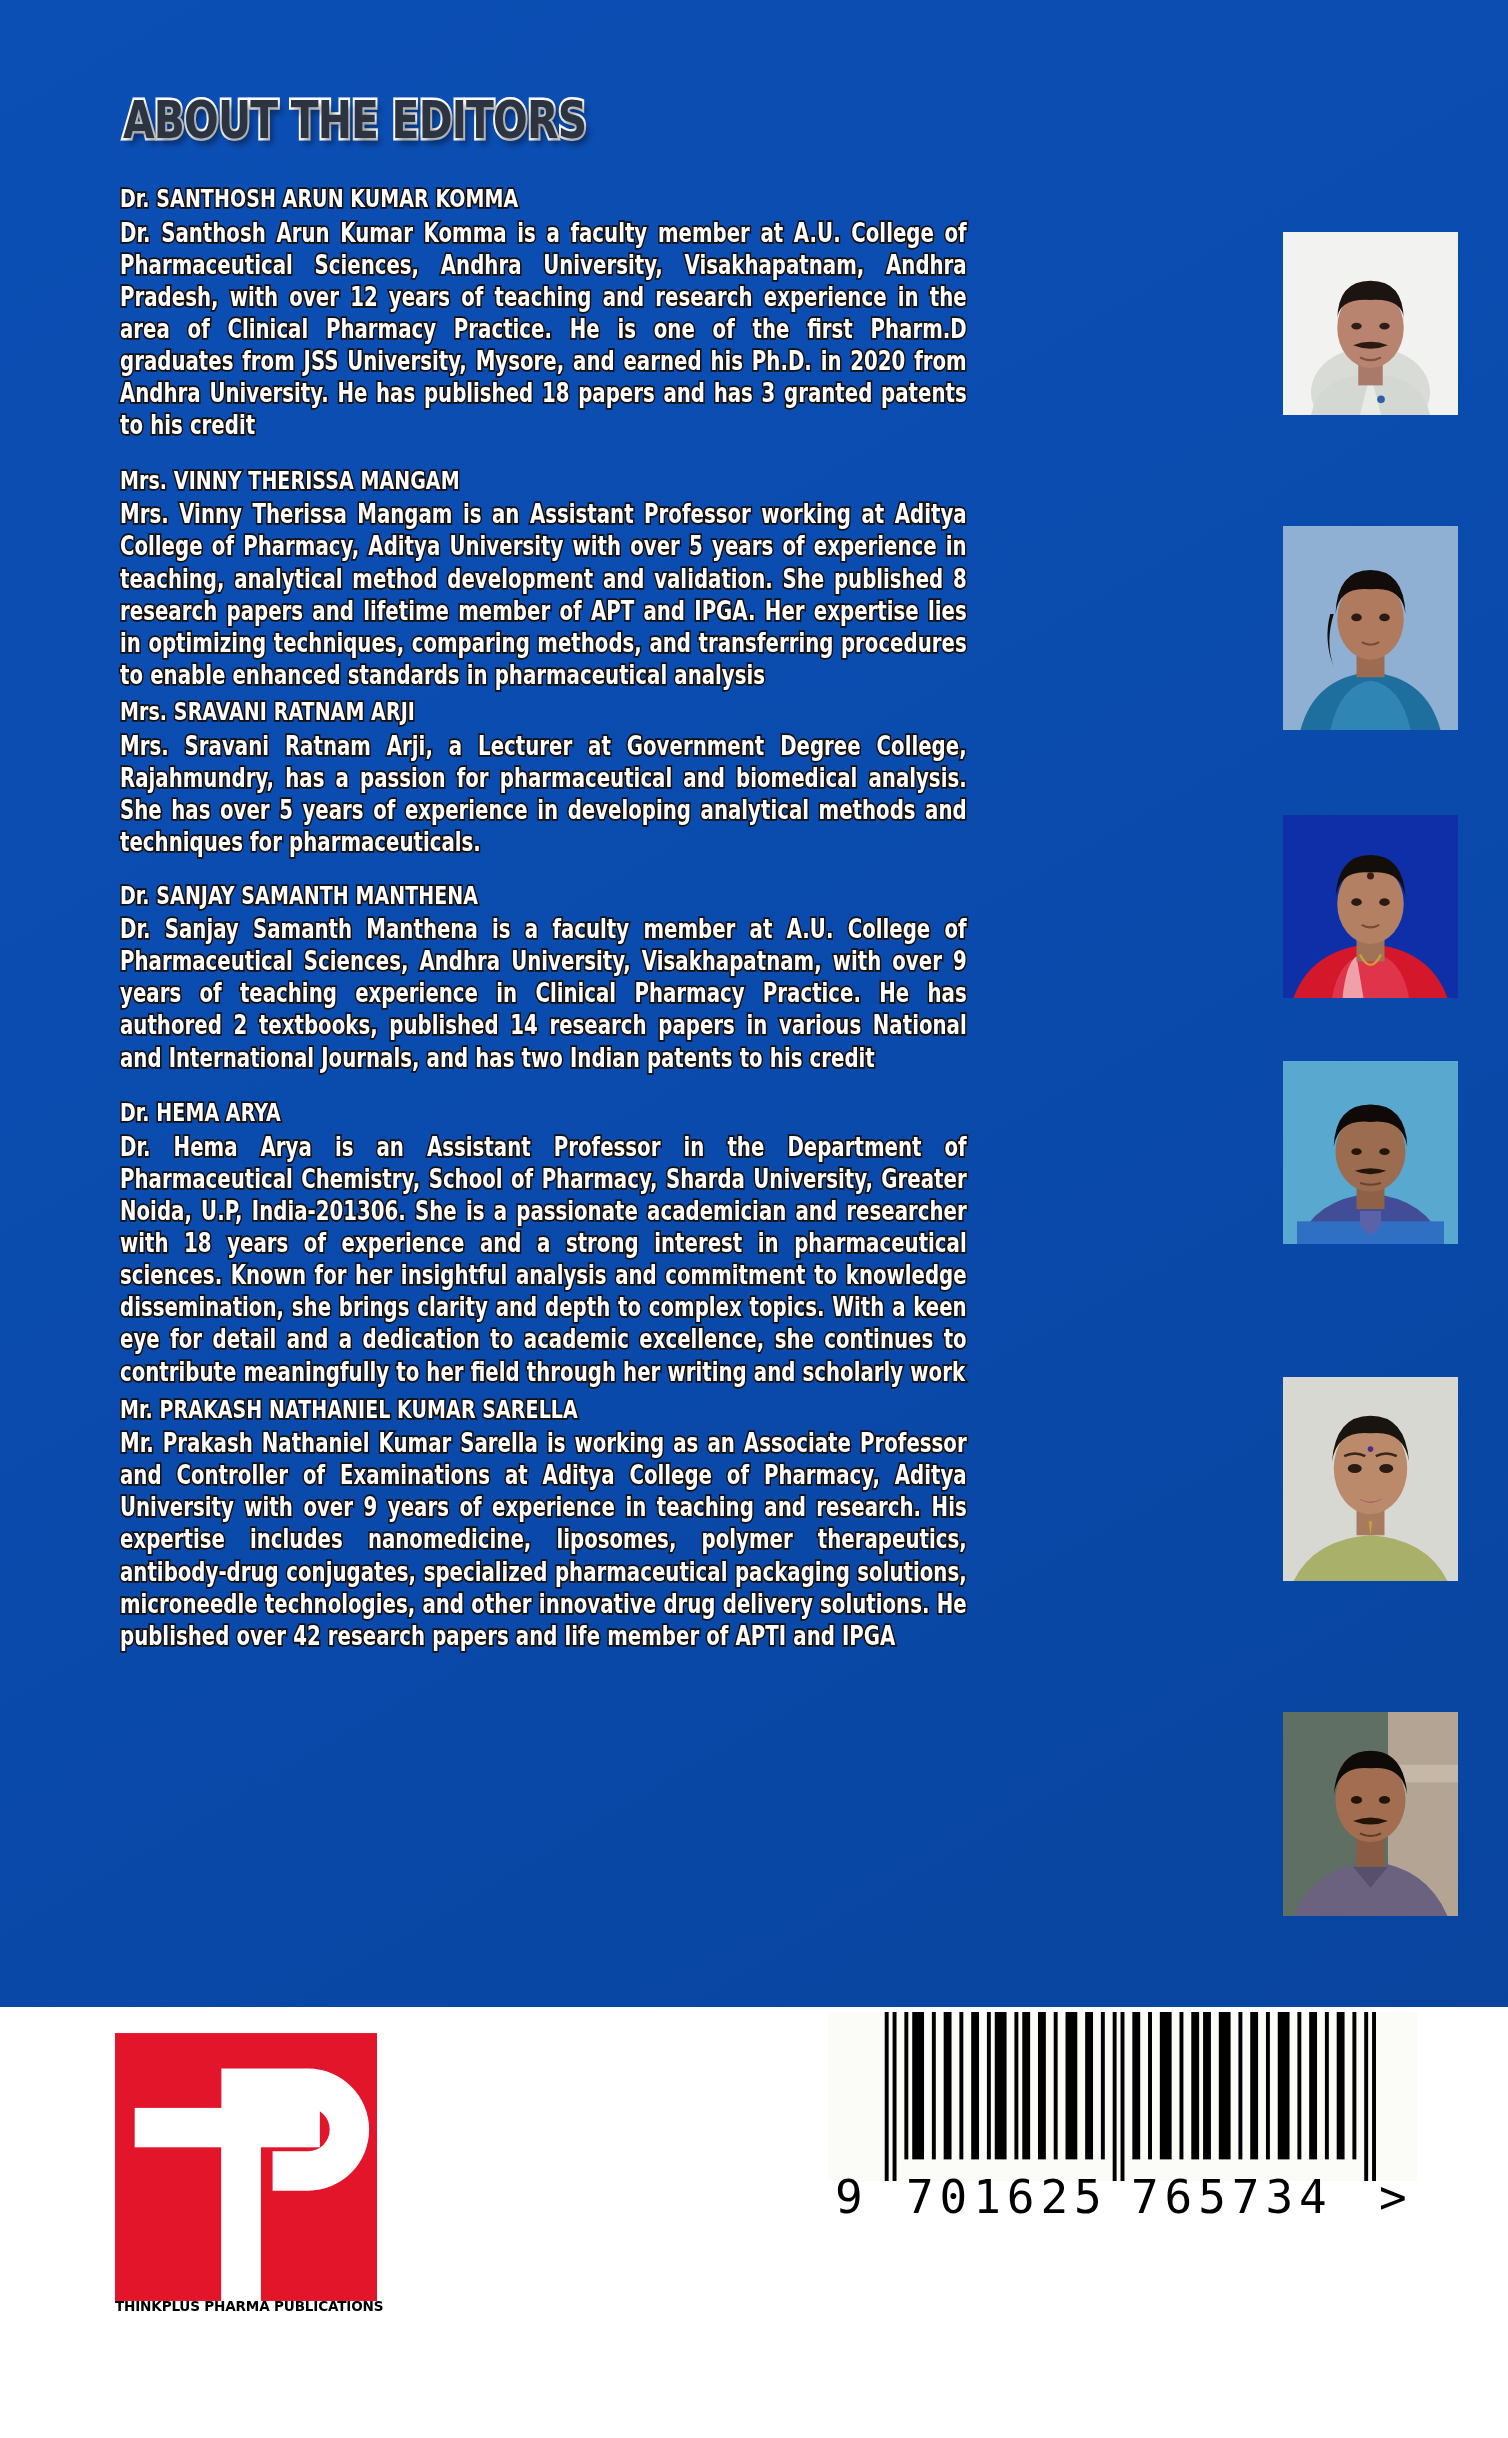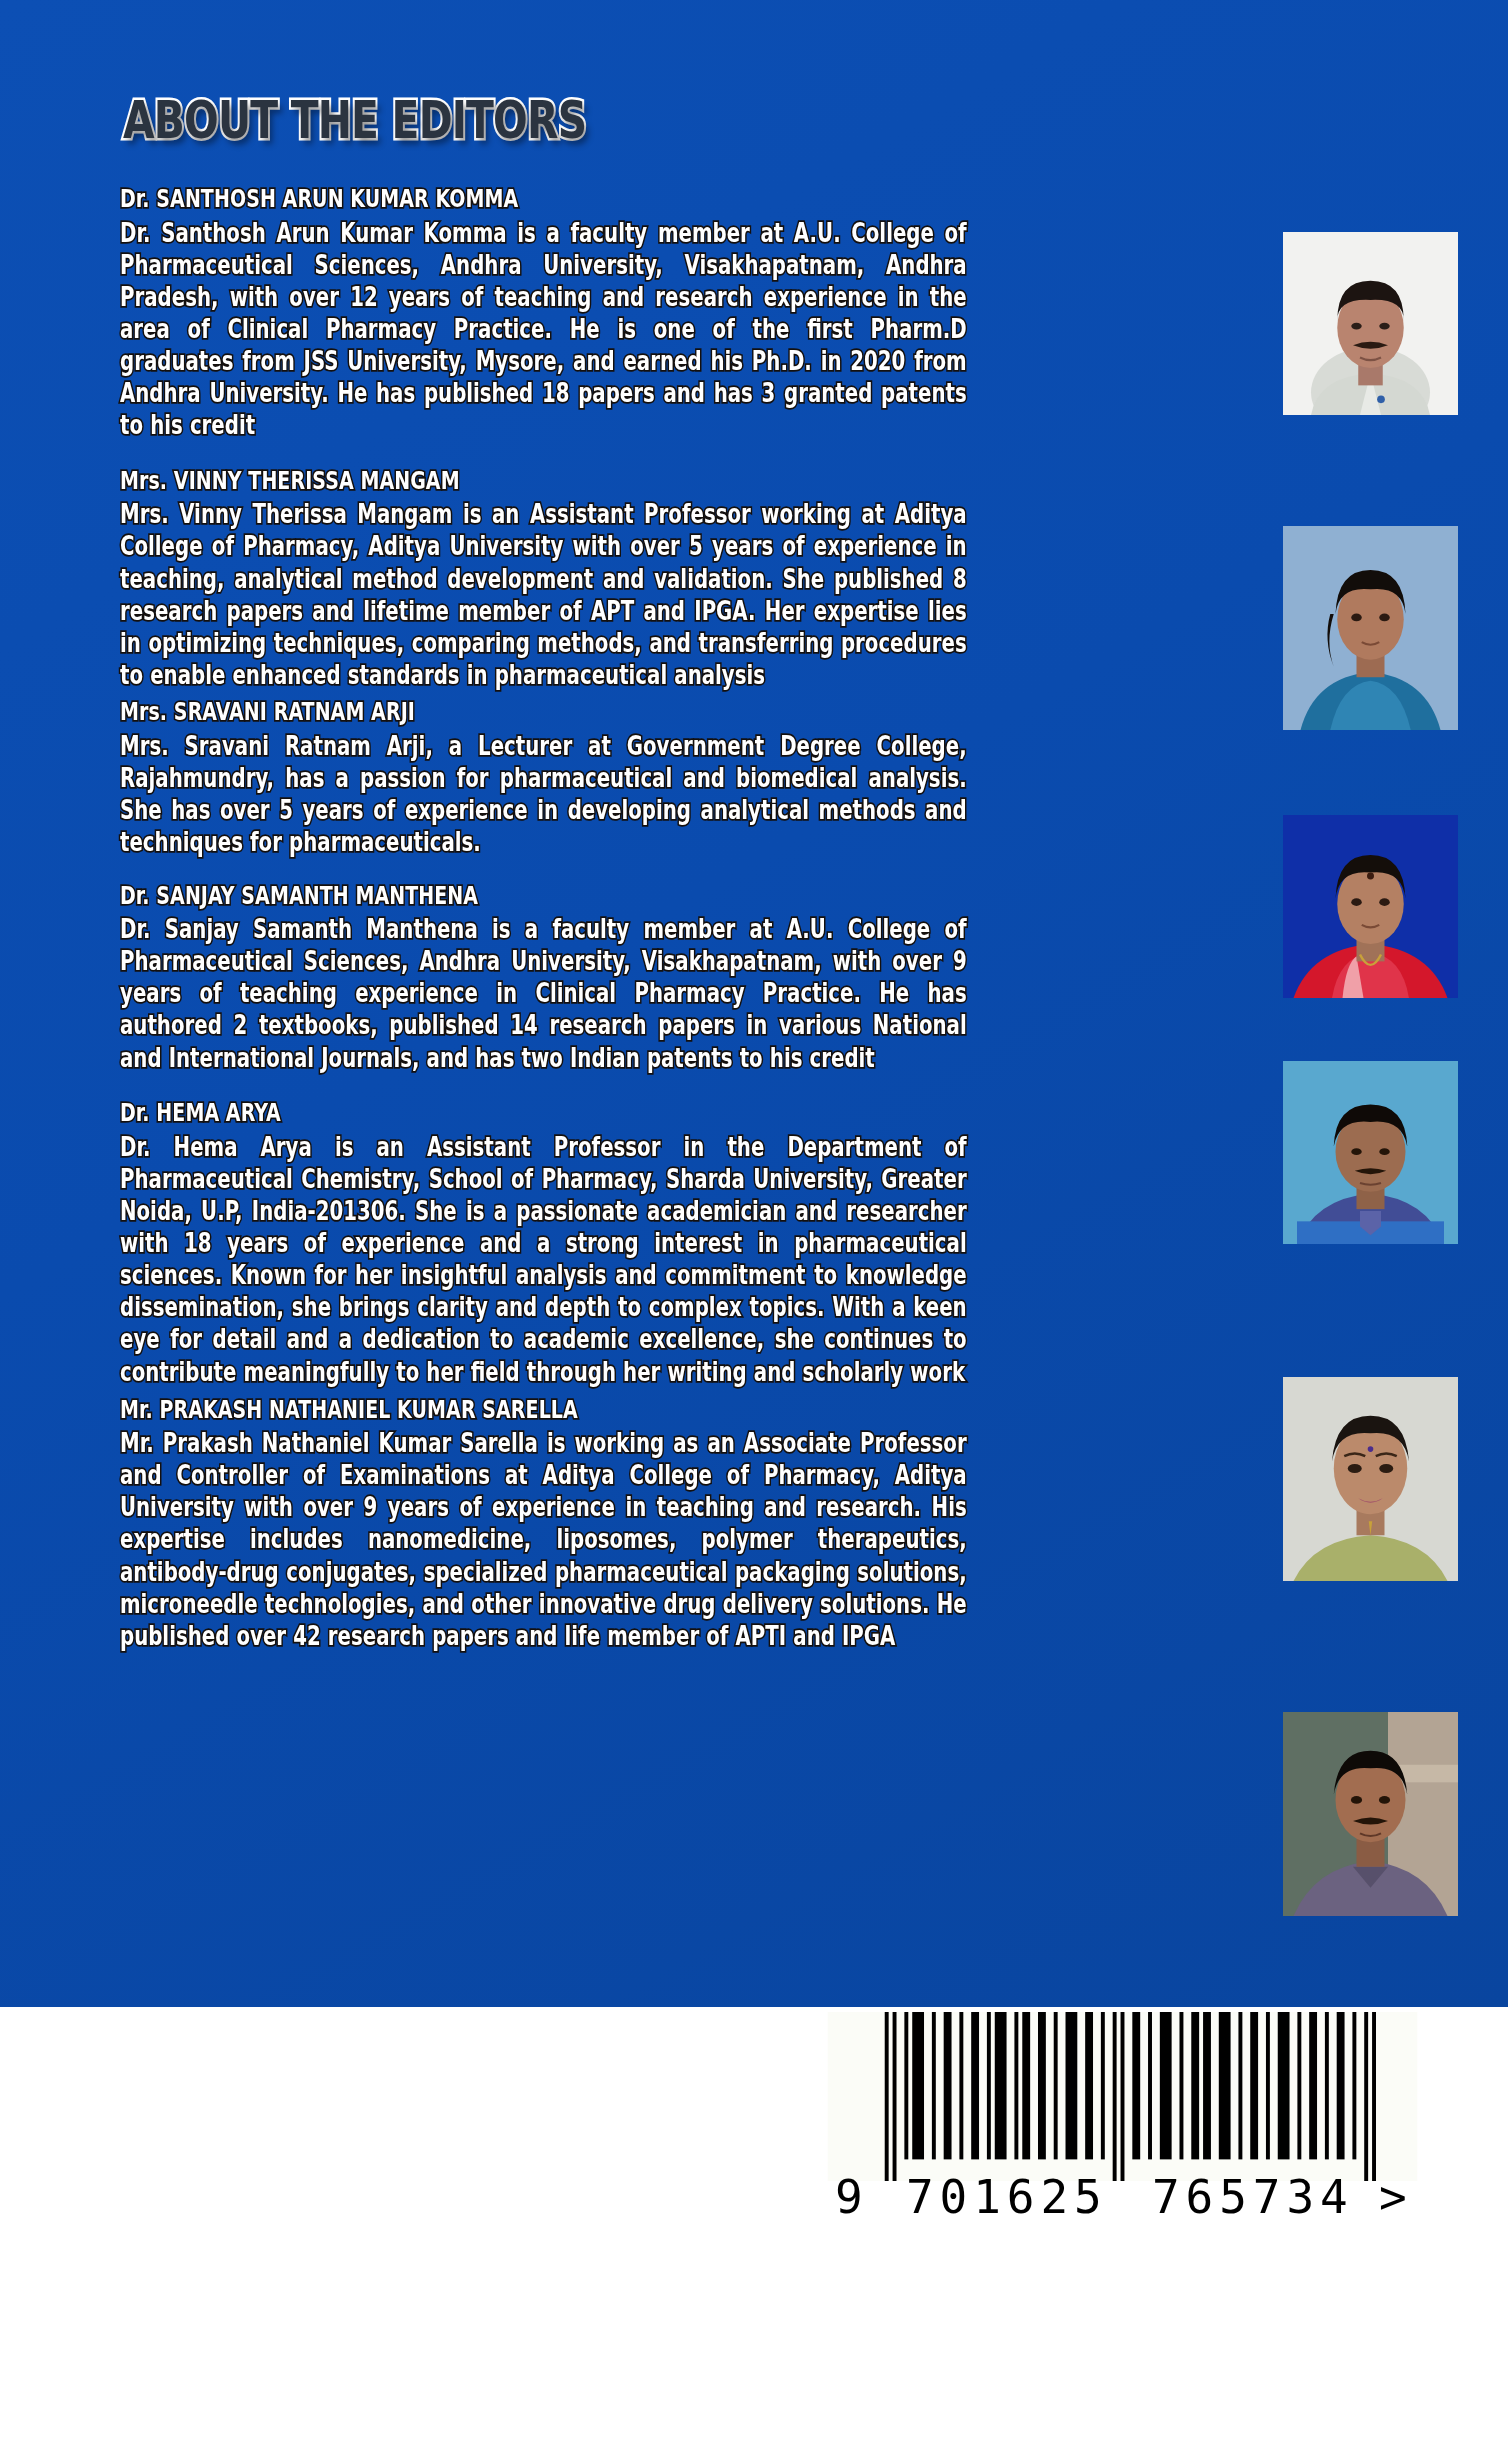--- a/index.html
+++ b/index.html
@@ -313,20 +313,29 @@
       <path d="M29 47 q2 -25 21 -25 q19 0 21 25 q-3 -17 -21 -15 q-18 -2 -21 15z" fill="#0e0a07"></path>
       <ellipse cx="42" cy="50" rx="3.2" ry="2.2" fill="#231408"></ellipse>
       <ellipse cx="58" cy="50" rx="3.2" ry="2.2" fill="#231408"></ellipse>
       <path d="M40 62 q10 -4 20 0 q-10 4 -20 0z" fill="#231408"></path>
       <path d="M44 69 q6 3 12 0" stroke="#5f3828" stroke-width="1.2" fill="none"></path>
     </svg>
   </div>
 
   <div id="footer">
 
+    <div id="logo">
+      <svg id="logo-mark" viewBox="0 0 266 272">
+        <rect x="0" y="0" width="266" height="272" fill="#E2152B"></rect>
+        <path d="M108 36 H196 a62 62 0 0 1 0 124 H160 v-40 h36 a22 22 0 0 0 0 -44 H148 V272 H108 Z" fill="#ffffff"></path>
+        <rect x="20" y="76" width="188" height="40" fill="#ffffff"></rect>
+        <path d="M108 76 h40 v196 h-40 z" fill="#ffffff"></path>
+      </svg>
+      <div id="logo-caption">THINKPLUS PHARMA PUBLICATIONS</div>
+    </div>
 
     <div id="isbn-block">
 
       <div id="barcode-wrap">
         <svg width="591" height="169" viewBox="0 0 600 172">
           <rect x="0" y="0" width="600" height="172" fill="#FBFCF7"></rect>
           <g fill="#000000">
             <rect x="58" y="0" width="4" height="172"></rect>
             <rect x="66" y="0" width="4" height="172"></rect>
 
@@ -367,21 +376,21 @@
             <rect x="534" y="0" width="4" height="150"></rect>
 
             <rect x="546" y="0" width="4" height="172"></rect>
             <rect x="554" y="0" width="4" height="172"></rect>
           </g>
         </svg>
 
         <div id="ean-digits">
           <span class="ean-d" style="left:7.9px;">9</span>
           <span class="ean-d" style="left:79px;letter-spacing:5.9px;">701625</span>
-          <span class="ean-d" style="left:325px;letter-spacing:5.9px;">765734</span>
+          <span class="ean-d" style="left:304px;letter-spacing:5.9px;">765734</span>
           <span class="ean-d" style="left:552px;">&gt;</span>
         </div>
       </div>
     </div>
 
   </div>
 </div>
 
 
 </body></html>

